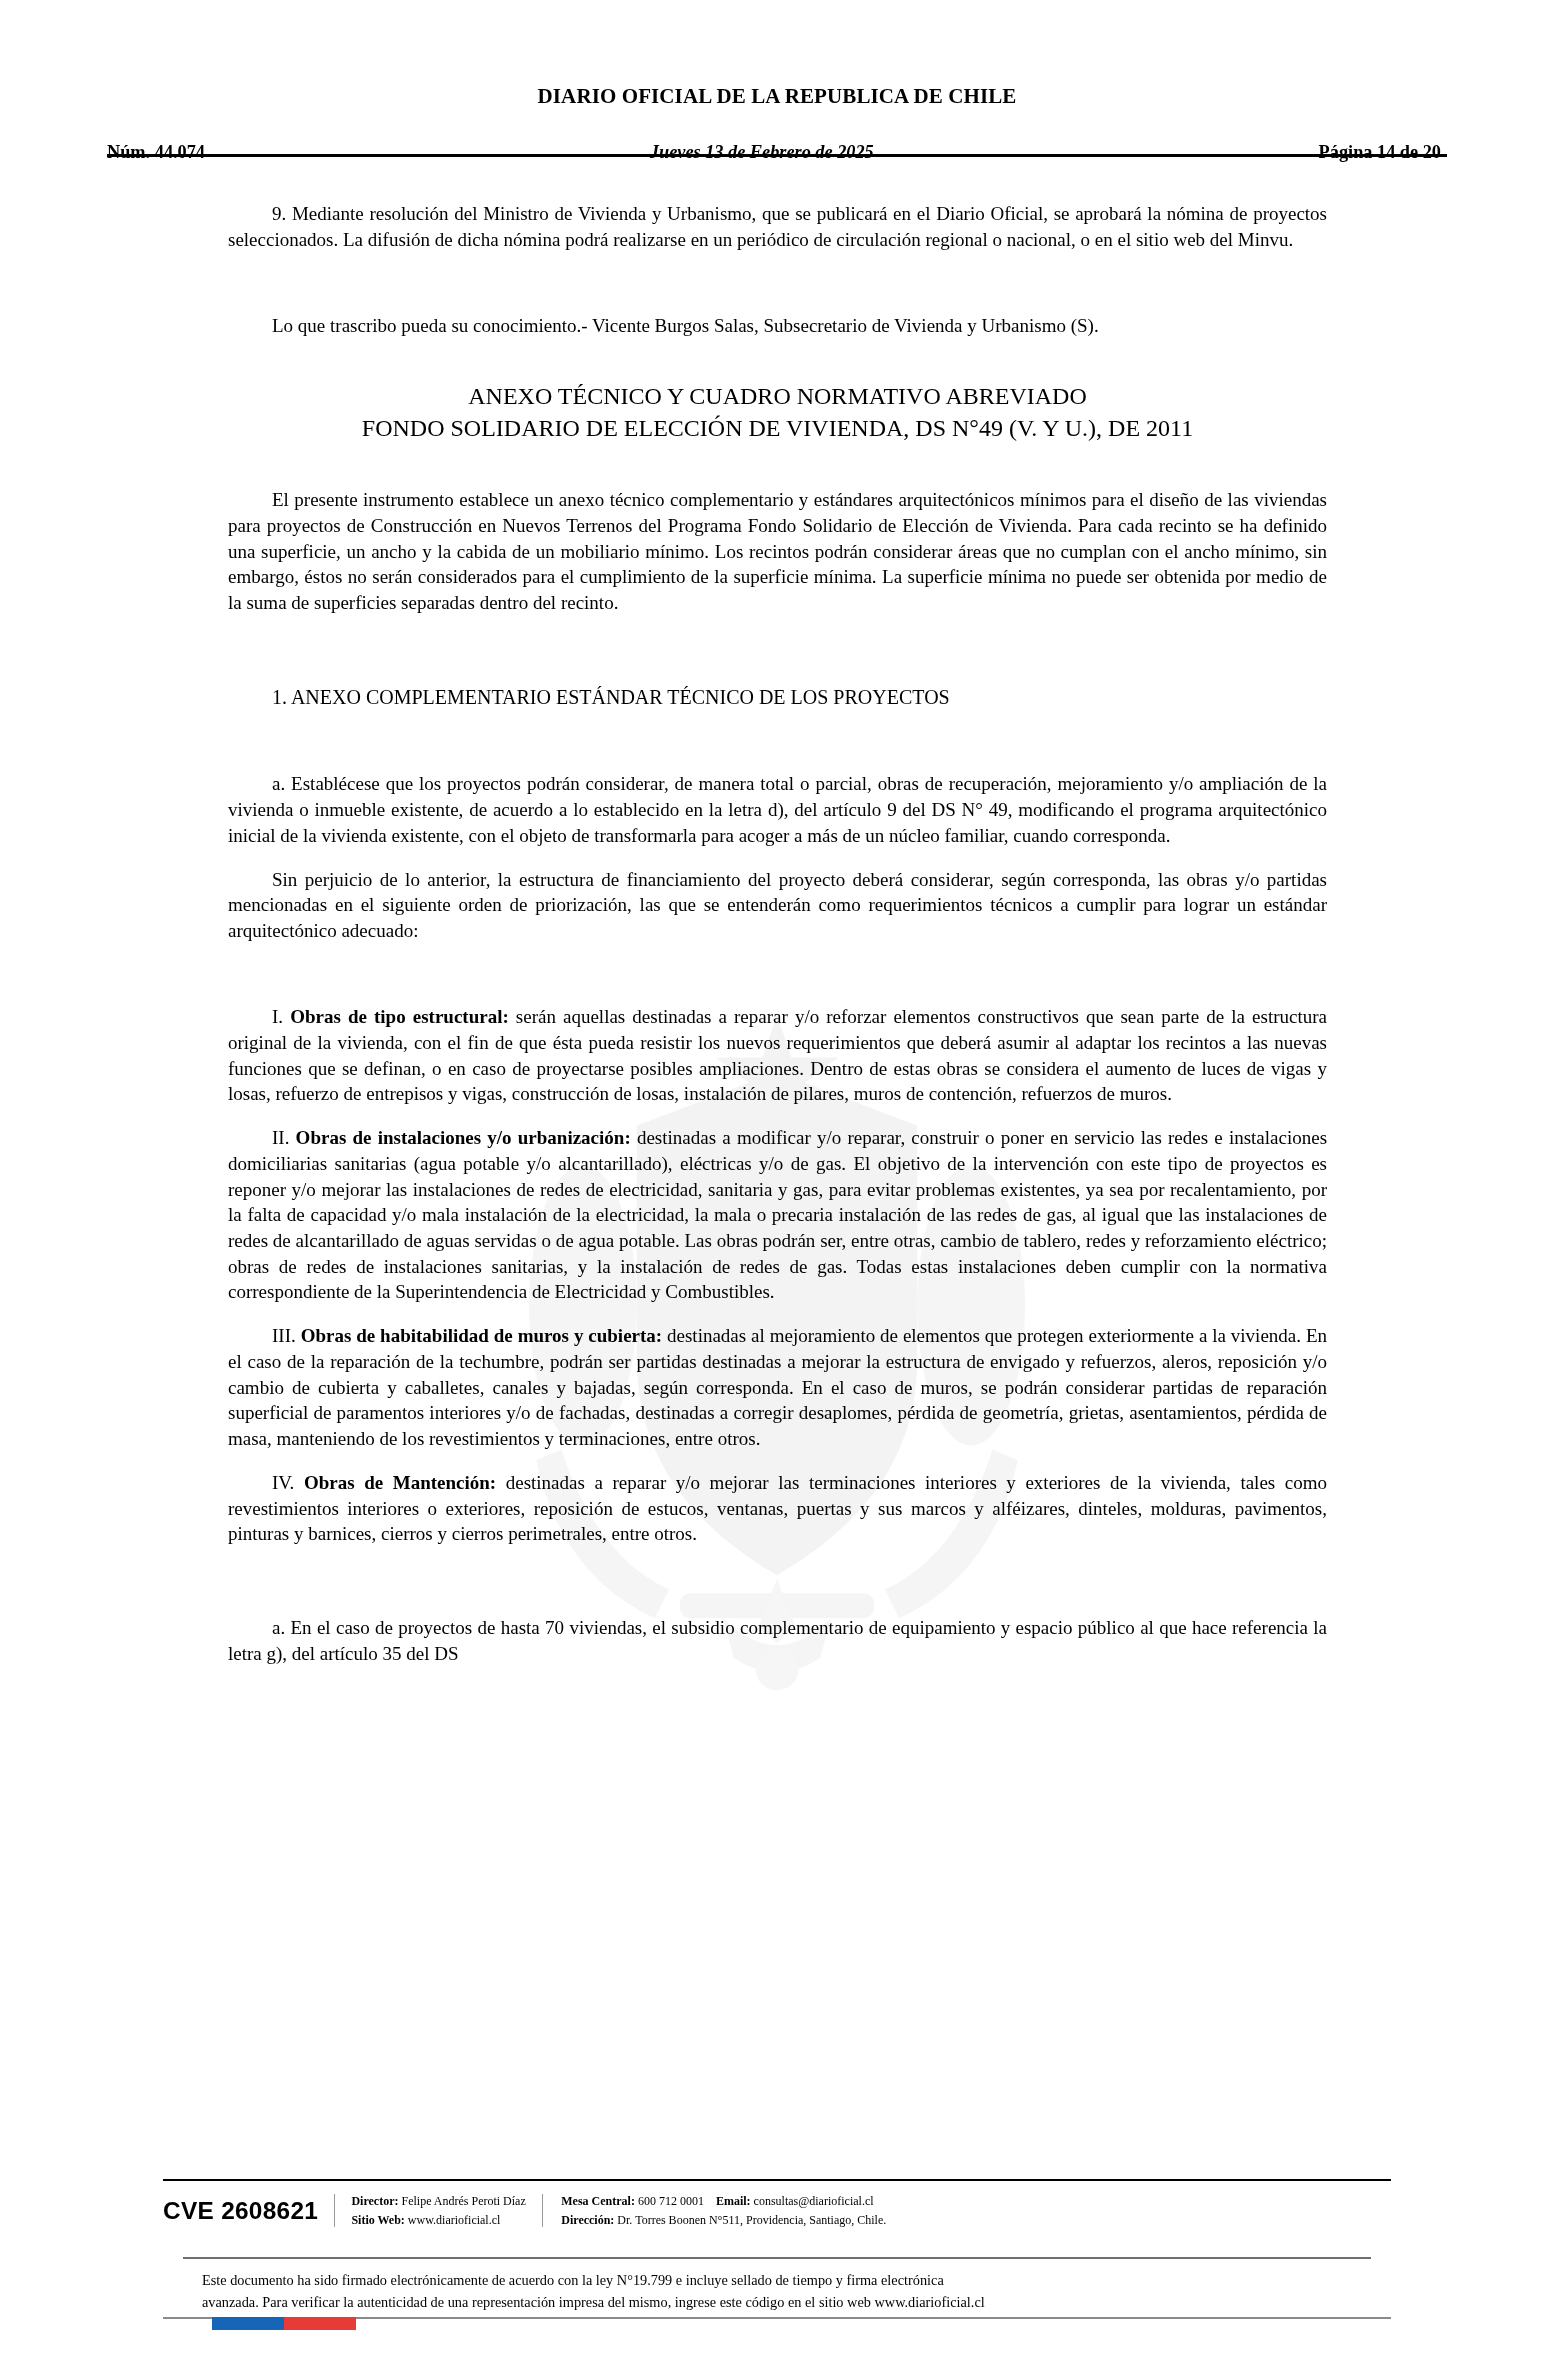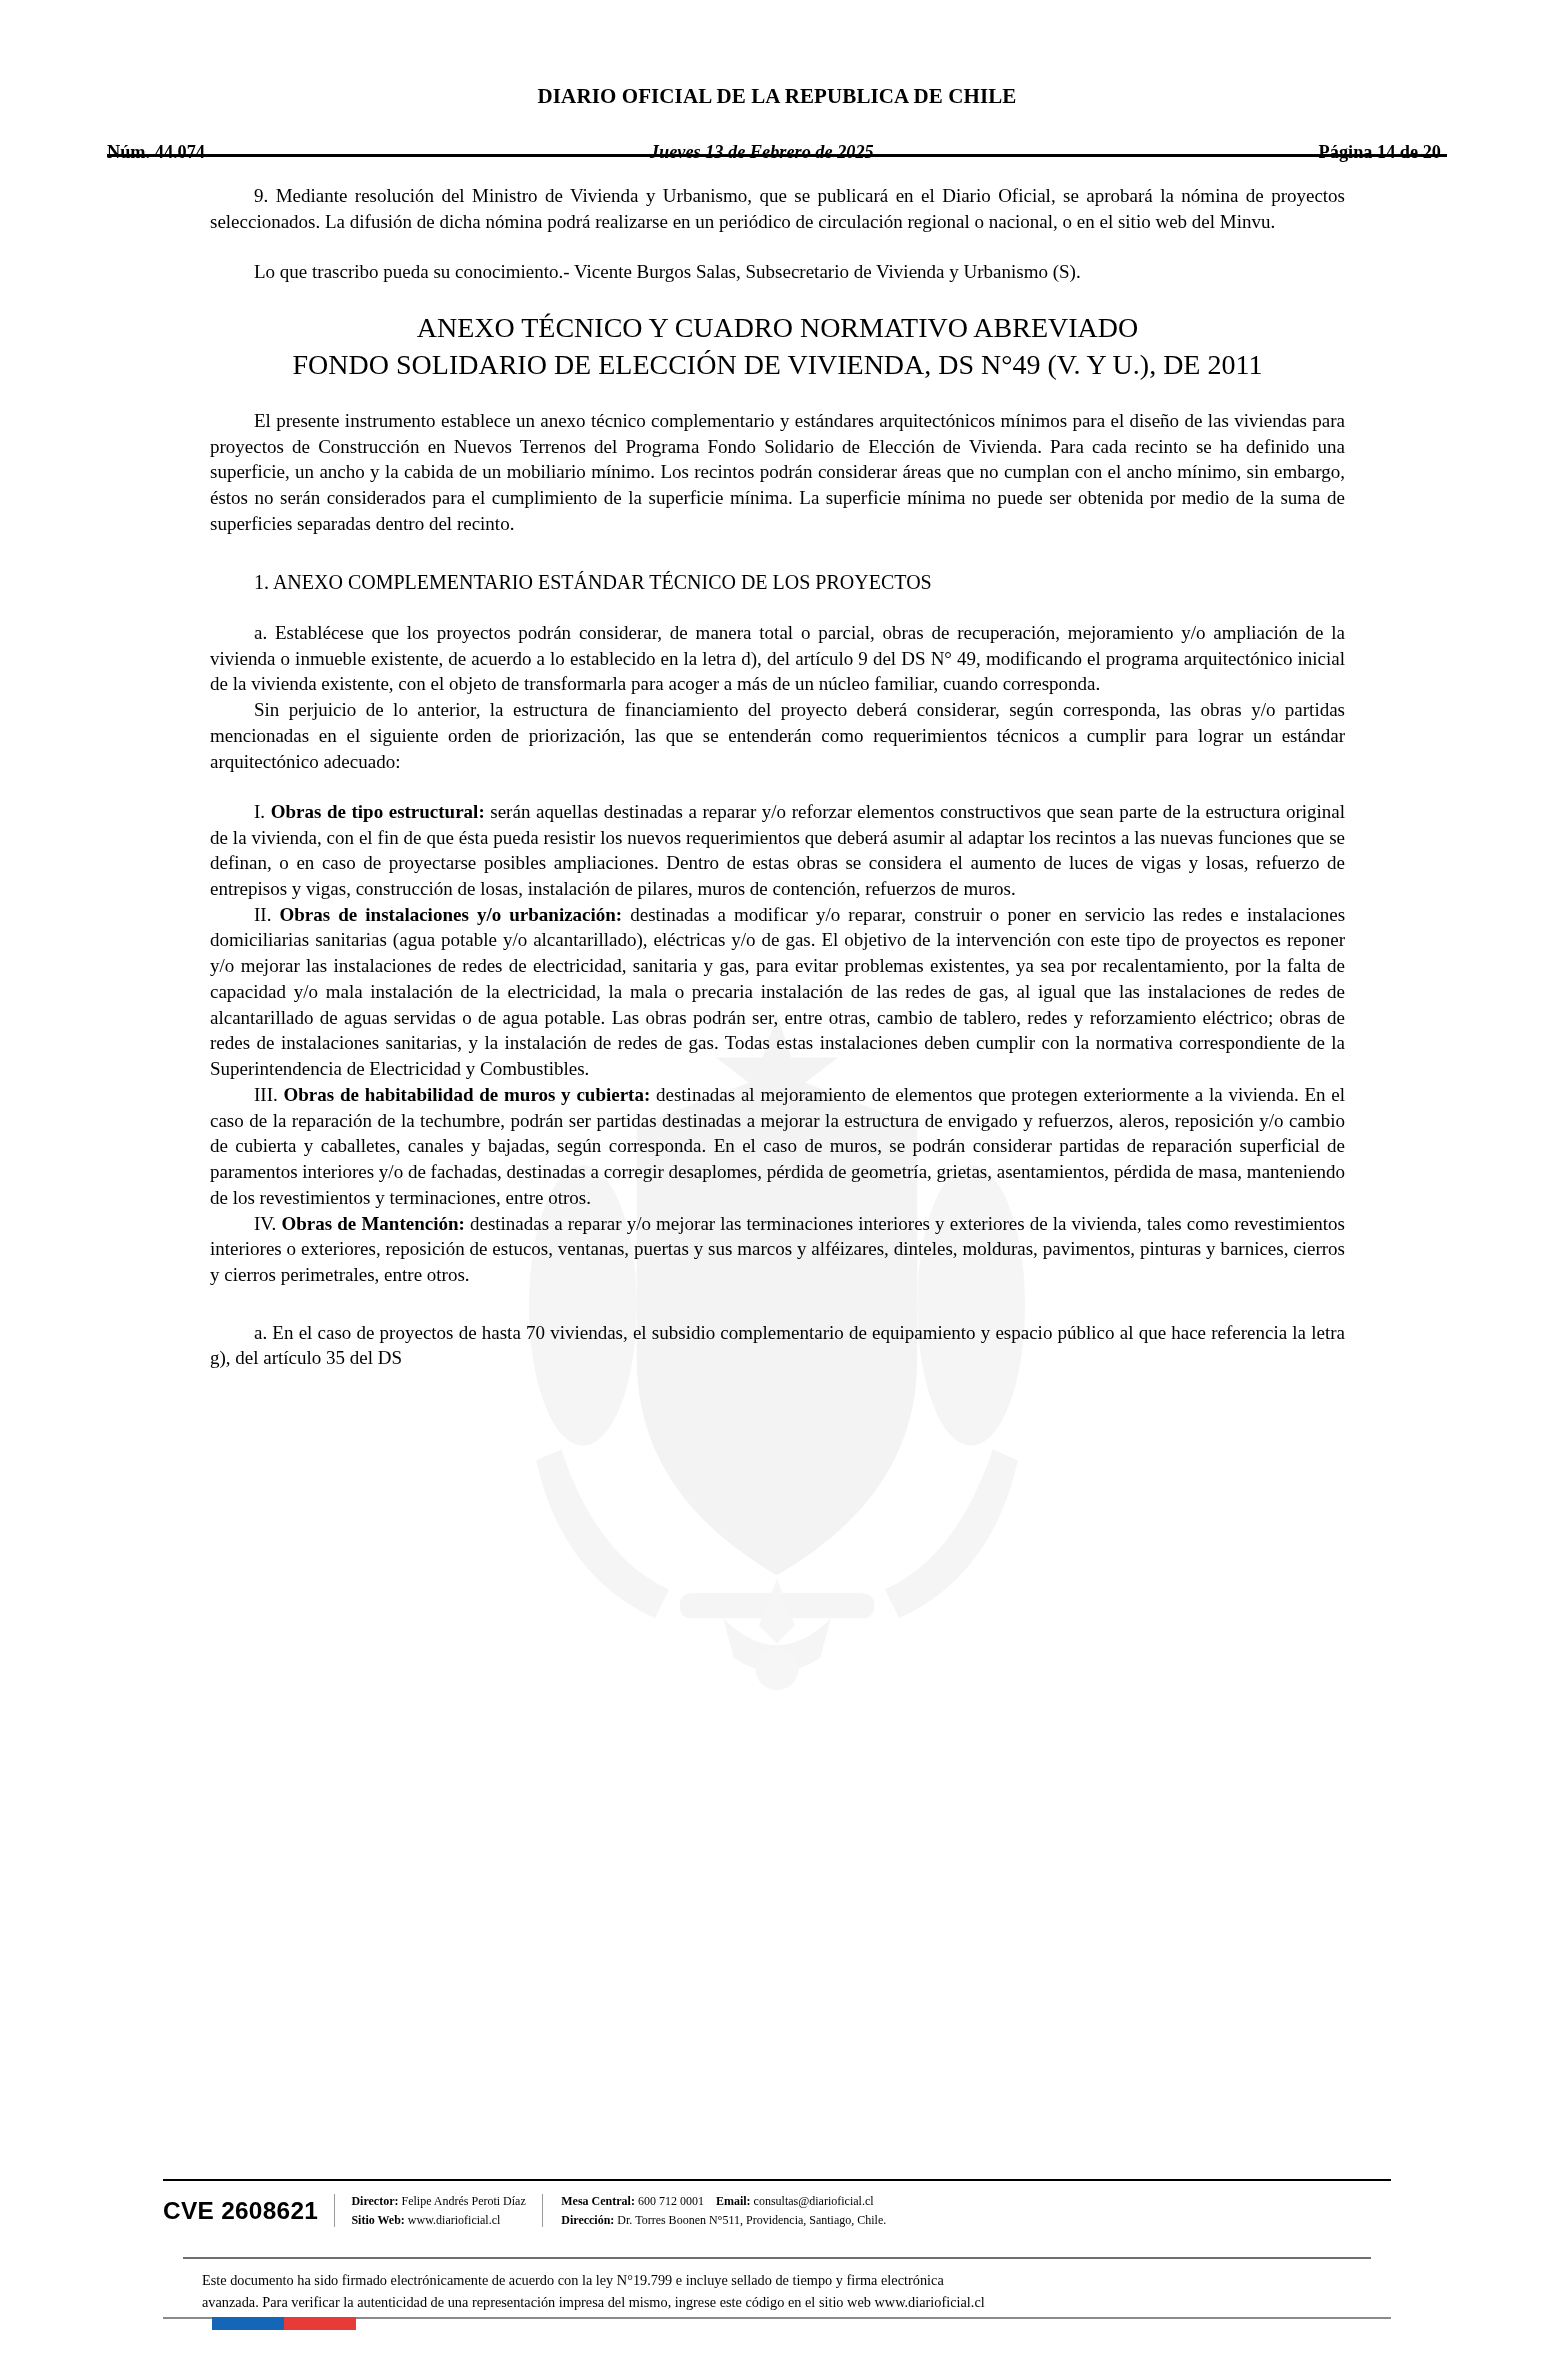--- a/index.html
+++ b/index.html
@@ -80,32 +80,32 @@
   
   .body-col {
     position: absolute;
     left: 210px;
     top: 183px;
     width: 1135px;
     font-size: 19px;
     line-height: 1.355;
   }
   p {
-    margin: 0;
+    margin: 18px;
     text-align: justify;
     text-justify: inter-word;
     hyphens: none;
   }
   p.indent { text-indent: 44px; }
   .gap-md { height: 24.4px; }
   .gap-lg { height: 32px; }
 
   .centered-title {
     text-align: center;
-    font-size: 28px;
+    font-size: 24px;
     line-height: 1.33;
   }
   .section-head {
     text-indent: 44px;
     font-size: 20px;
   }
   b, .bold { font-weight: bold; }
 
   
   .rule-footer-top {

